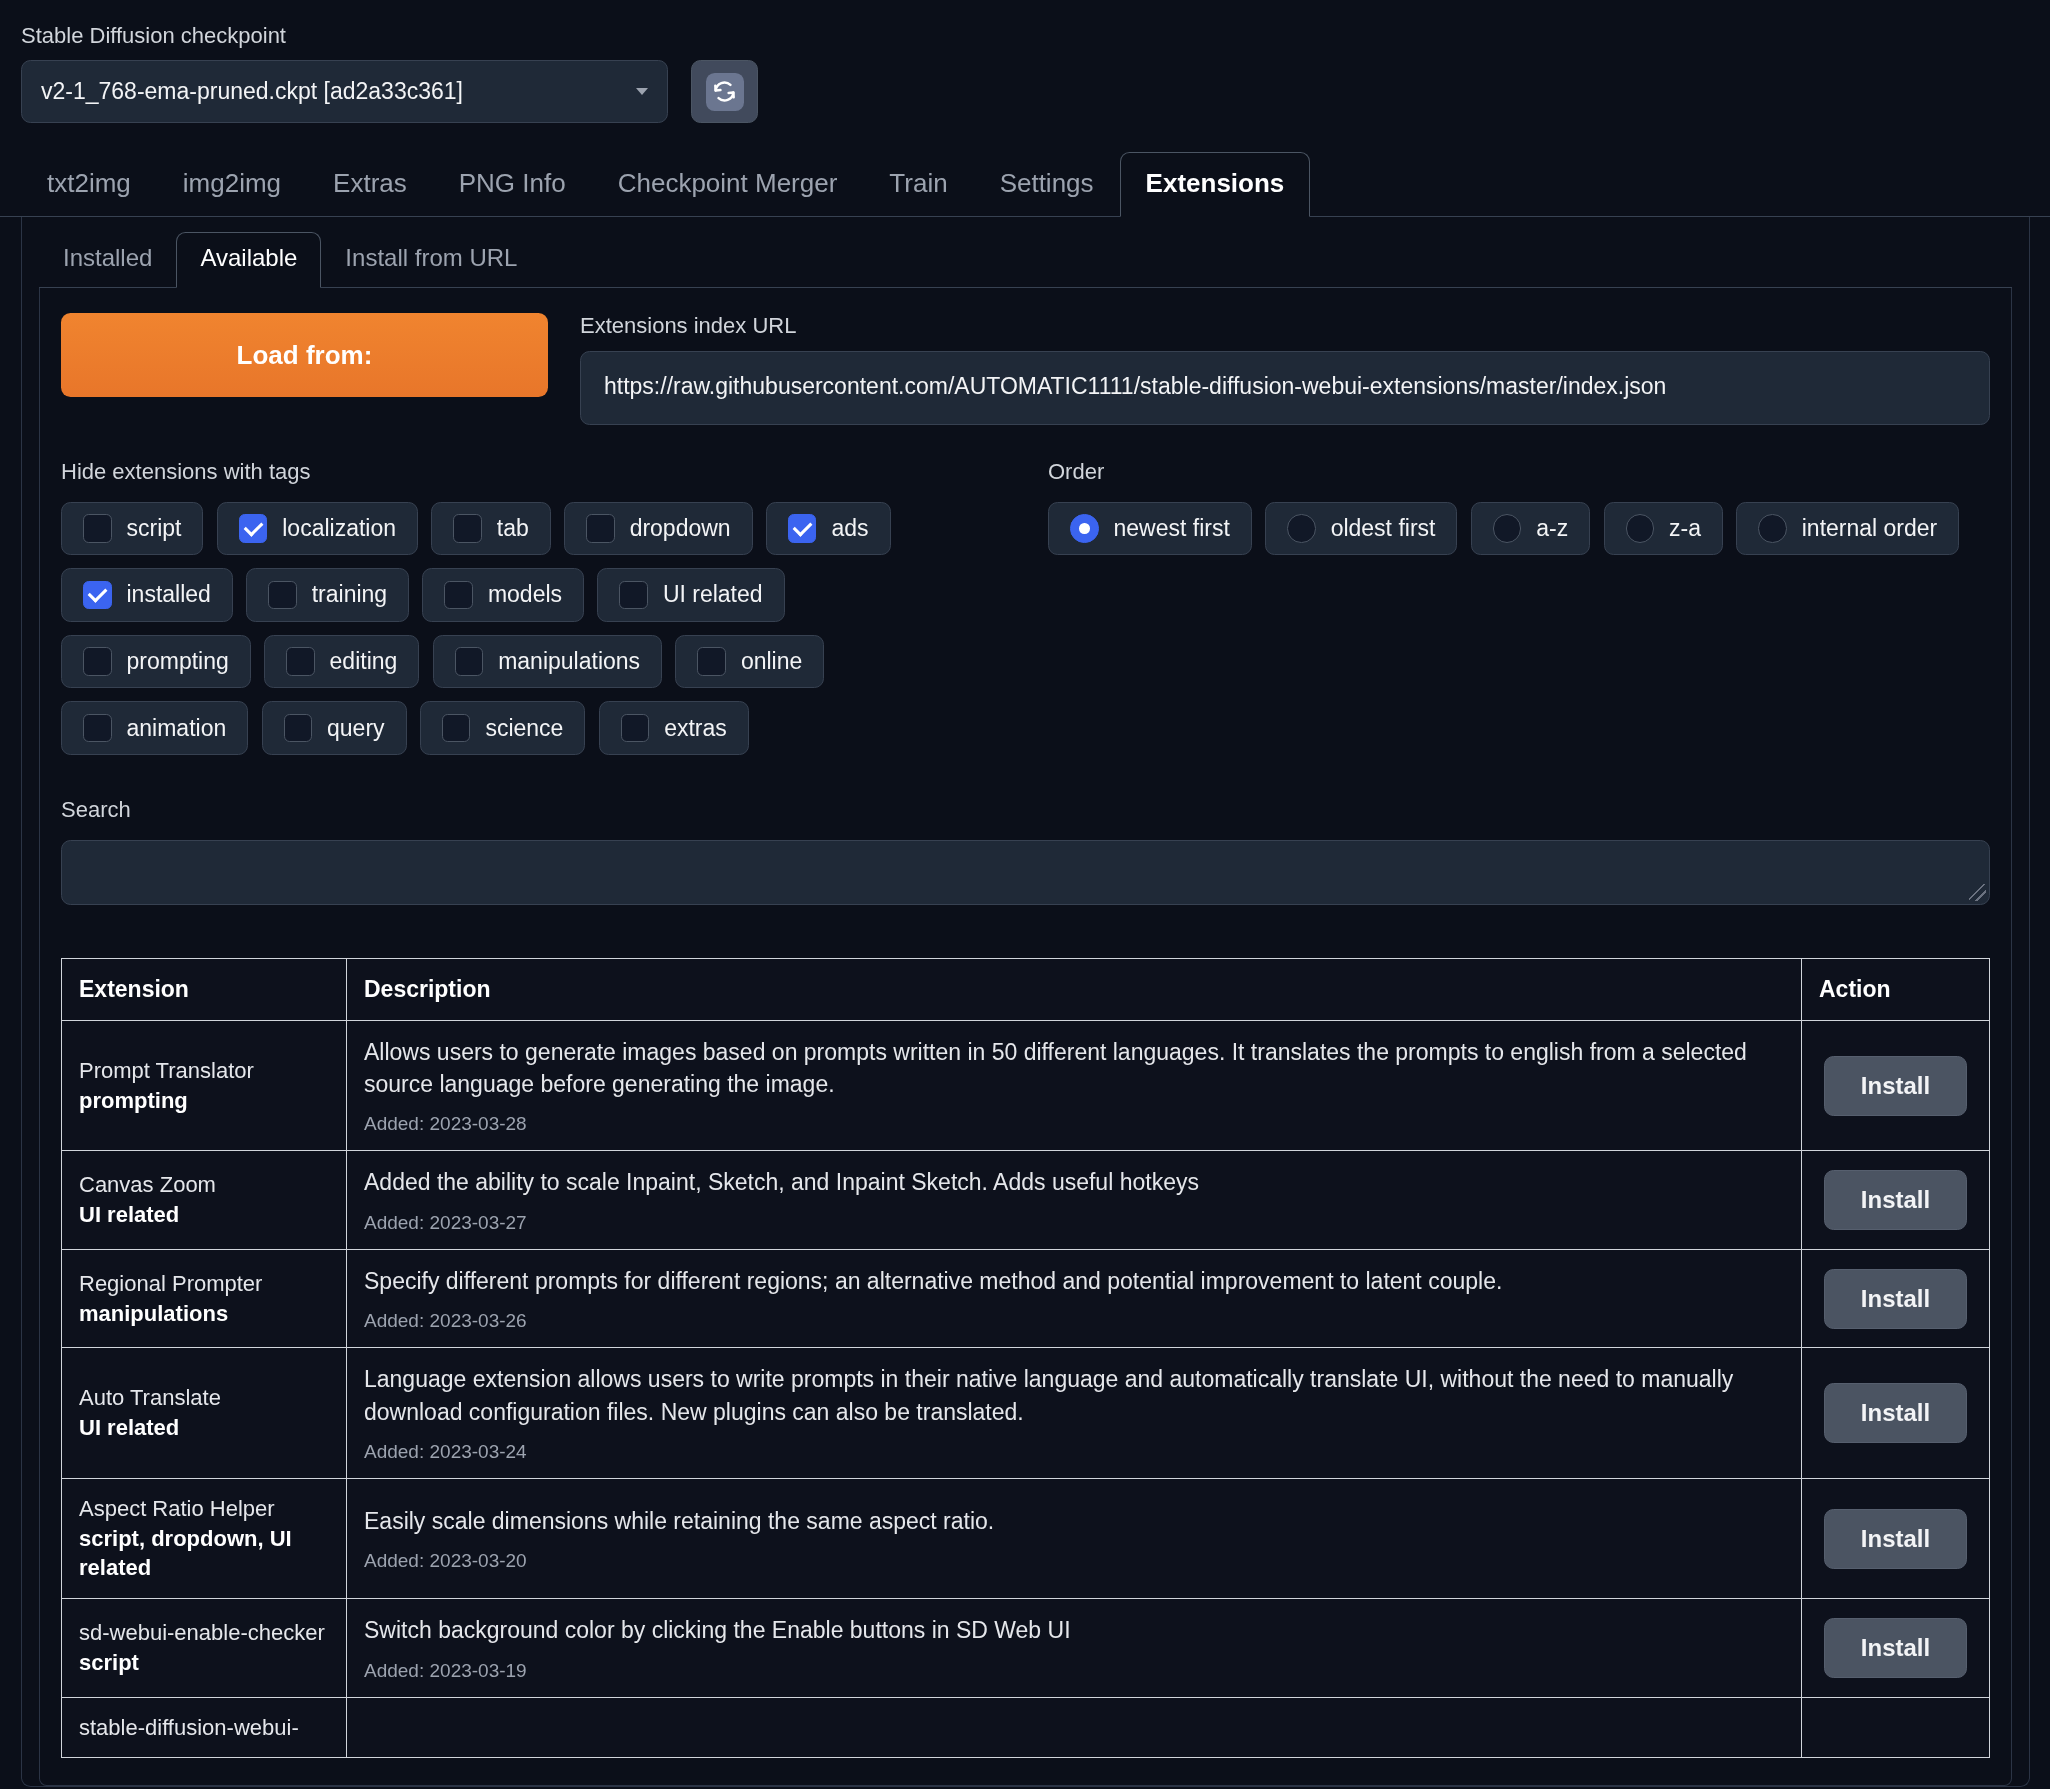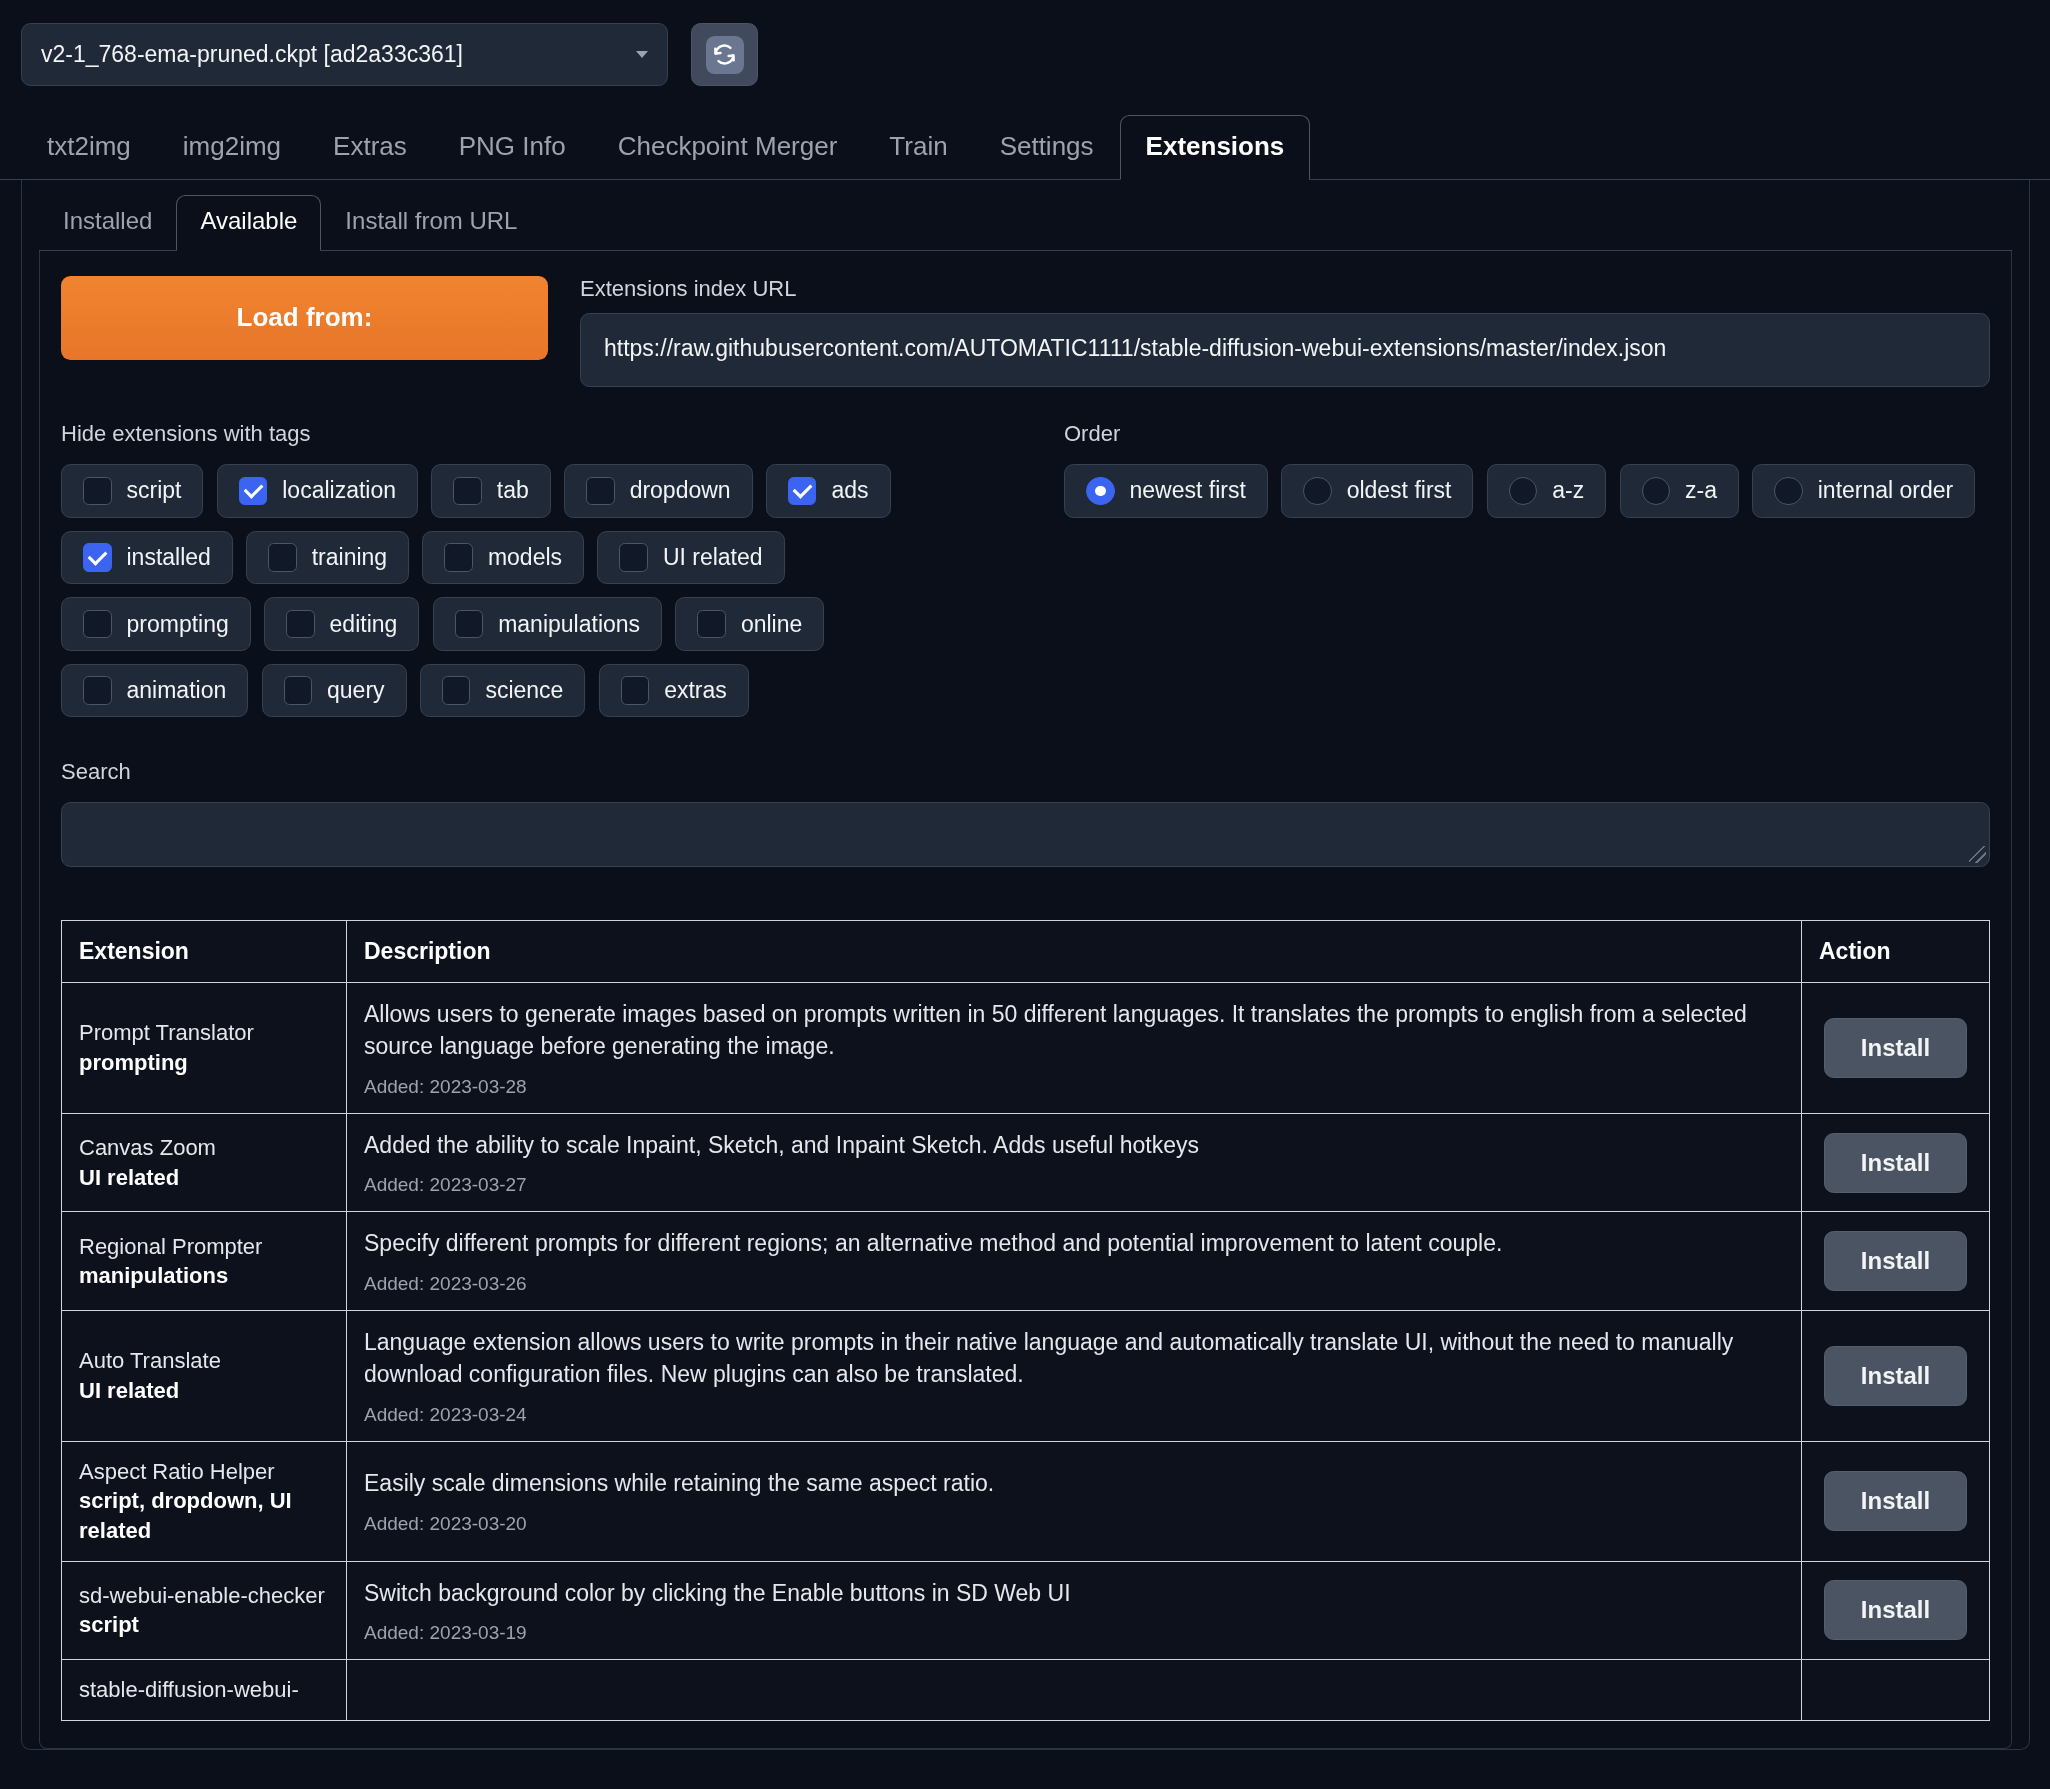--- a/index.html
+++ b/index.html
@@ -124,21 +124,21 @@
   }
   .resize-grip {
     position: absolute; right: 2.9px; bottom: 2.9px;
     width: 17px; height: 17px;
     background:
       linear-gradient(135deg, transparent 0 42%, #6b7280 42% 50%, transparent 50% 66%),
       linear-gradient(135deg, transparent 0 66%, #6b7280 66% 74%, transparent 74%);
   }
 
   
-  .filters-row { display: flex; gap: 42px; margin-top: 34px; }
+  .filters-row { display: flex; gap: 26px; margin-top: 34px; }
   .filters-left { flex: 0 0 961px; }
   .filters-right { flex: 1; }
   .group-label { font-size: 22px; color: #d1d5db; margin-bottom: 17px; display: block; }
   .chip-rows { display: flex; flex-direction: column; gap: 13.3px; }
   .chip-row { display: flex; gap: 13.3px; flex-wrap: nowrap; }
   .chip {
     display: inline-flex; align-items: center; gap: 15px;
     background: #1f2937;
     border: 1px solid #374151;
     border-radius: 9.5px;
@@ -209,20 +209,21 @@
     border: 1px solid #565f6e;
     border-radius: 9.5px;
     color: #f3f4f6; font-size: 24px; font-weight: bold;
   }
   .clip-bottom { height: 42px; overflow: hidden; }
 </style>
 </head>
 <body>
 
 <div class="ckpt-bar">
+  <span class="ckpt-label">Stable Diffusion checkpoint</span>
   <div class="ckpt-row">
     <div class="ckpt-select">
       <span>v2-1_768-ema-pruned.ckpt [ad2a33c361]</span>
       <span class="ckpt-caret"></span>
     </div>
     <div class="refresh-btn">
       <span class="refresh-glyph">
         <svg width="25" height="25" viewBox="0 0 24 24" fill="none" stroke="#ffffff" stroke-width="2.4" stroke-linecap="round" stroke-linejoin="round">
           <path d="M20.5 13a8.5 8.5 0 0 1-14.2 5.3"></path>
           <path d="M3.5 11a8.5 8.5 0 0 1 14.2-5.3"></path>

